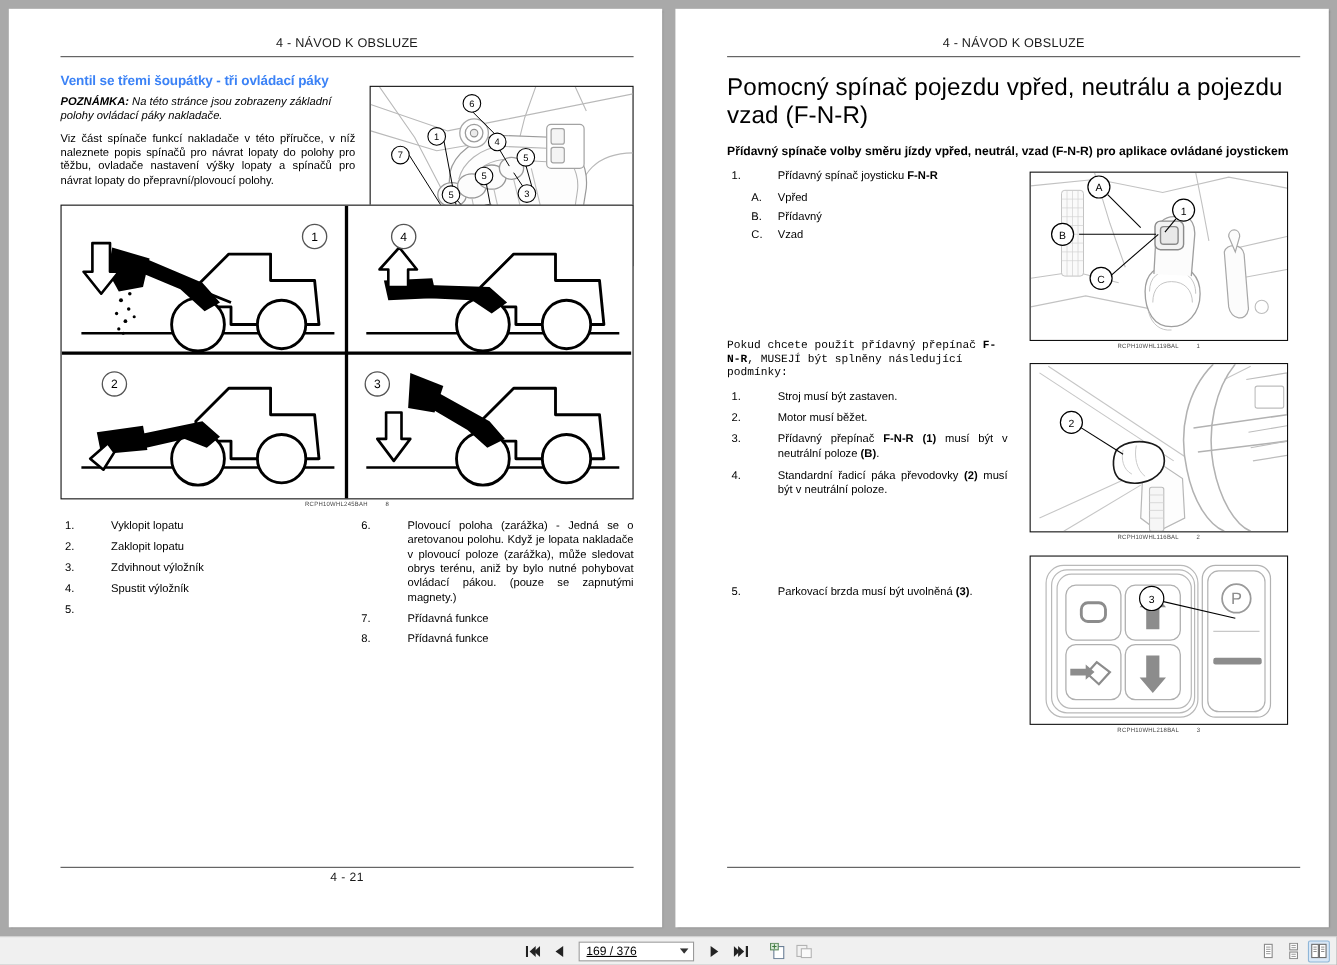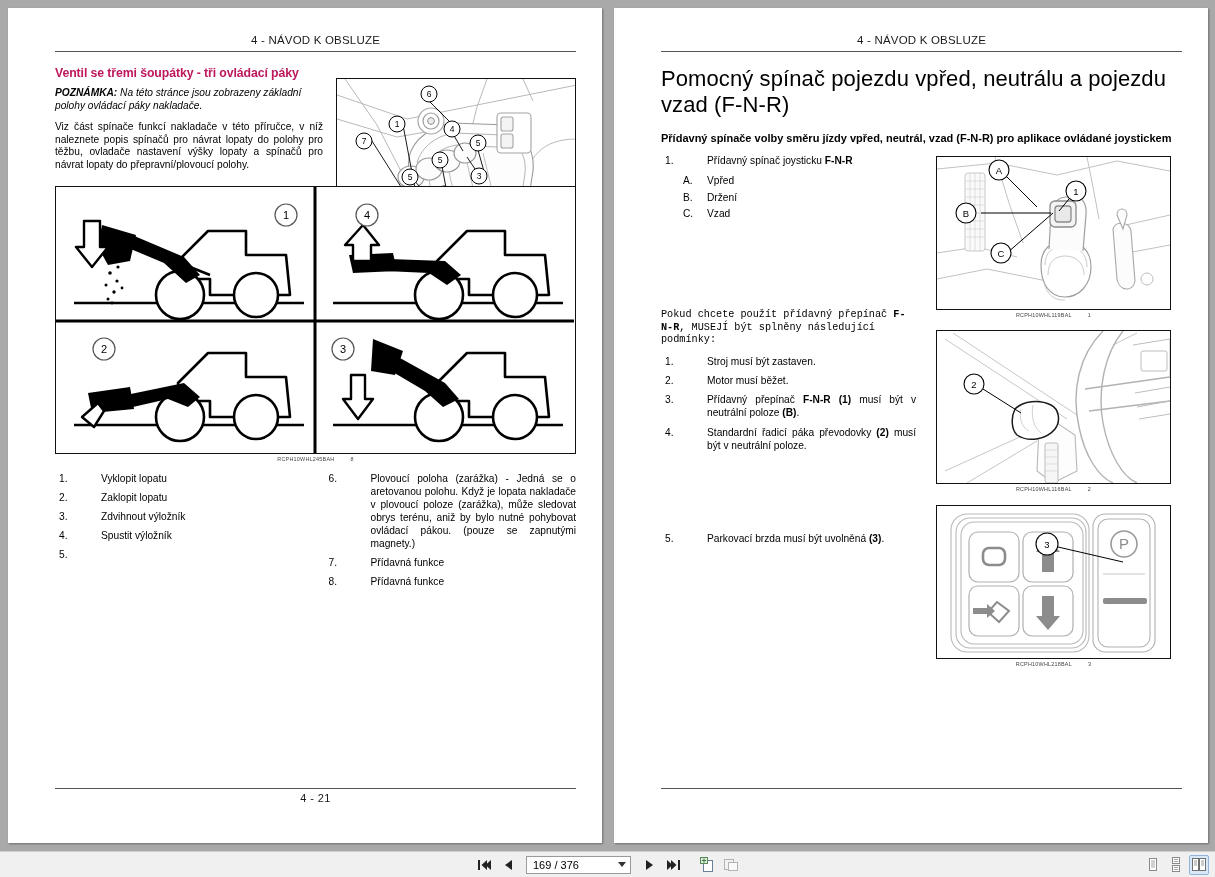--- a/index.html
+++ b/index.html
@@ -56,21 +56,21 @@
     text-align: center; font-size: 11px; color: #1a1a1a;
     letter-spacing: .4px;
   }
 
   
   h1.doc-title {
     font-size: 22px; font-weight: 400; color: #000;
     margin: 6px 0 13px 0; letter-spacing: .1px;
   }
   h2.sec-title {
-    font-size: 12.3px; font-weight: bold; color: #be185d;
+    font-size: 12.3px; font-weight: bold; color: #3b82f6;
     margin: 0 0 7px 0; letter-spacing: -.1px;
   }
   h3.sub-title {
     font-size: 11px; font-weight: bold; color: #000;
     margin: 0 0 9px 0; line-height: 14.2px;
   }
   p.note {
     font-size: 10.2px; font-style: italic; color: #000;
     margin: 0 0 9px 0; line-height: 12.6px;
   }
@@ -174,21 +174,21 @@
   .page-field {
     display: flex; align-items: center;
     height: 18px; width: 105px;
     background: #fff; border: 1px solid #9a9a9a;
     margin: 0 4px;
   }
   .page-field input {
     border: 0; outline: 0; width: 86px; height: 20px;
     font-family: "Liberation Sans", sans-serif;
     font-size: 11px; color: #000;
-    padding: 0 0 0 6px; background: transparent;
+    padding: 0 0 0 6px; background: transparent; text-decoration: underline;
   }
   .page-field .caret {
     width: 17px; height: 16px;
     display: flex; align-items: center; justify-content: center;
     cursor: pointer;
   }
 </style>
 </head>
 <body>
 
@@ -420,21 +420,21 @@
       <h3 class="sub-title">Přídavný spínače volby směru jízdy vpřed, neutrál, vzad (F-N-R) pro aplikace ovládané joystickem</h3>
 
       <div class="right-text">
         <ol class="nlist">
           <li>
             <span class="num">1.</span><span>Přídavný spínač joysticku </span><b>F-N-R</b>
           </li>
         </ol>
         <ol class="alist">
           <li><span class="num">A.</span><span>Vpřed</span></li>
-          <li><span class="num">B.</span><span>Držení</span></li>
+          <li><span class="num">B.</span><span>Přídavný</span></li>
           <li><span class="num">C.</span><span>Vzad</span></li>
         </ol>
 
         <div style="height:86px"></div>
 
         <p class="lead"><span>Pokud chcete použít přídavný přepínač </span><b>F-N-R</b><span>, MUSEJÍ být splněny následující podmínky:</span></p>
 
         <ol class="nlist">
           <li><span class="num">1.</span><span>Stroj musí být zastaven.</span></li>
           <li><span class="num">2.</span><span>Motor musí běžet.</span></li>

